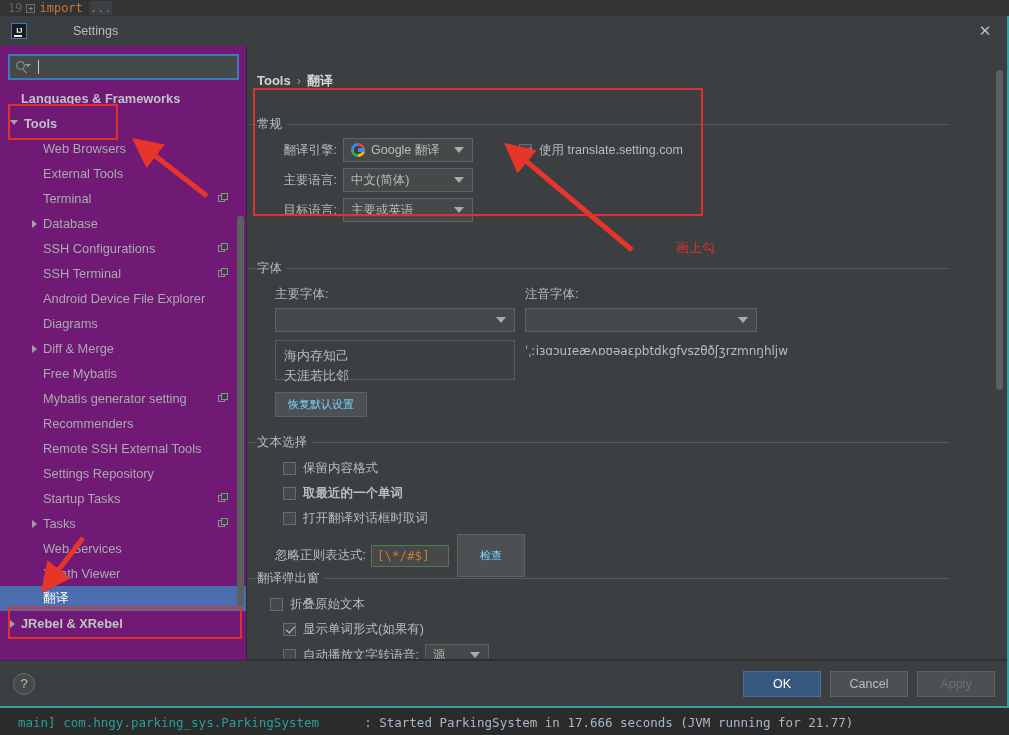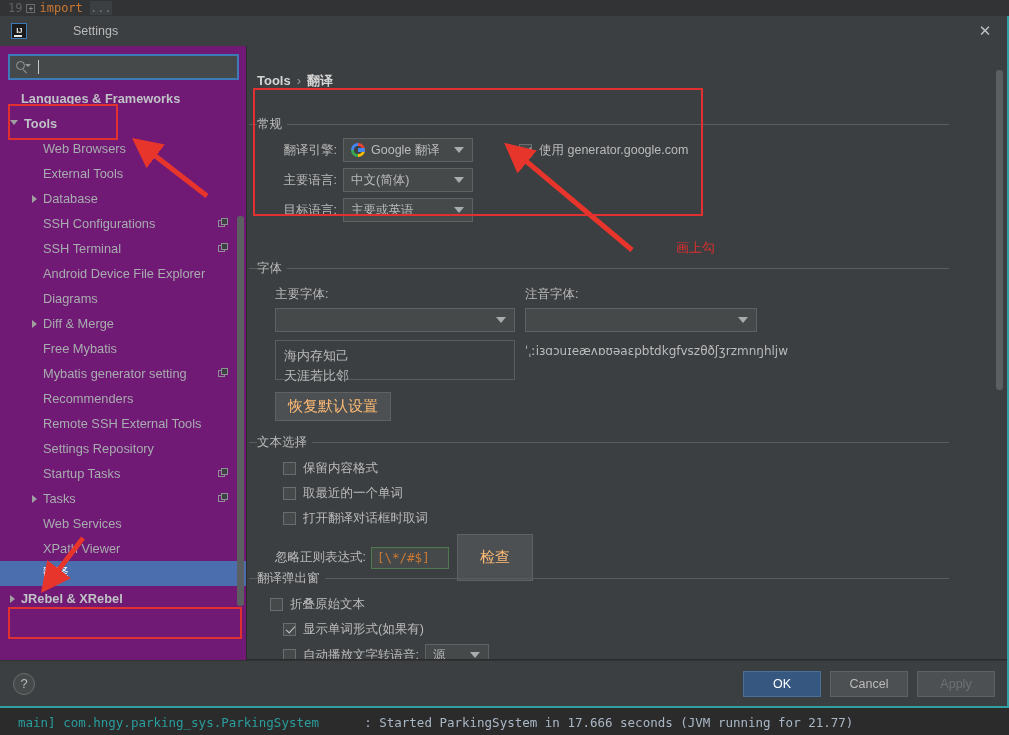--- a/index.html
+++ b/index.html
@@ -196,22 +196,22 @@
     background: #45494a; position: relative; margin-right: 7px;
   }
   .chk.checked .box::after {
     content: ""; position: absolute; left: 4px; top: 0px;
     width: 4px; height: 8px; border: solid #c8cacc;
     border-width: 0 1.6px 1.6px 0; transform: rotate(42deg);
   }
   .chk .txt { color: #bbbbbb; font-size: 12.5px; }
 
   .btn {
-    background: #4c5052; border: 1px solid #5e6264; color: #fdba74;
-    font-size: 15px; padding: 4px 12px; cursor: default;
+    background: #4c5052; border: 1px solid #5e6264; color: #7dd3fc;
+    font-size: 11px; padding: 4px 12px; cursor: default;
     font-family: Liberation Sans, sans-serif;
   }
 
   .preview-box {
     background: #3c3f41; border: 1px solid #5a5d5f;
     color: #bbbbbb; font-size: 13px; line-height: 20px; padding: 5px 8px;
   }
   .phonetic {
     color: #bbbbbb; font-size: 12px;
     font-family: "DejaVu Sans", sans-serif; white-space: nowrap;
@@ -316,20 +316,28 @@
           </div>
           <div class="tree-item" style="padding-left: 32px;">
             <span class="arrow hidden"></span>
             <span class="label">Web Browsers</span>
           </div>
           <div class="tree-item" style="padding-left: 32px;">
             <span class="arrow hidden"></span>
             <span class="label">External Tools</span>
           </div>
           <div class="tree-item" style="padding-left: 32px;">
+            <span class="arrow hidden"></span>
+            <span class="label">Terminal</span>
+            <span class="copy-icon">
+              <i></i>
+              <b></b>
+            </span>
+          </div>
+          <div class="tree-item" style="padding-left: 32px;">
             <span class="arrow"></span>
             <span class="label">Database</span>
           </div>
           <div class="tree-item" style="padding-left: 32px;">
             <span class="arrow hidden"></span>
             <span class="label">SSH Configurations</span>
             <span class="copy-icon">
               <i></i>
               <b></b>
             </span>
@@ -427,21 +435,21 @@
 
         <div class="row" style="position:absolute;left:0;top:14px;">
           <span class="fld-label" style="width:88px;">翻译引擎:</span>
           <div class="combo" style="width:130px;margin-left:6px;">
             <span class="glogo"></span>
             <span class="val">Google 翻译</span>
             <span class="carr"></span>
           </div>
           <div class="chk checked" style="margin-left:46px;">
             <span class="box"></span>
-            <span class="txt">使用 generator.google.com</span>
+            <span class="txt">使用 translate.setting.com</span>
           </div>
         </div>
 
         <div class="row" style="position:absolute;left:0;top:44px;">
           <span class="fld-label" style="width:88px;">主要语言:</span>
           <div class="combo" style="width:130px;margin-left:6px;">
             <span class="val">中文(简体)</span>
             <span class="carr"></span>
           </div>
         </div>
@@ -479,21 +487,21 @@
       </div>
 
       <div class="section" style="top:396px;height:110px;">
         <div class="section-rule"></div>
         <div class="section-title">文本选择</div>
 
         <div class="chk" style="position:absolute;left:34px;top:18px;">
           <span class="box"></span>
           <span class="txt">保留内容格式</span>
         </div>
-        <div class="chk" style="position:absolute;left:34px;top:43px;">
+        <div class="chk" style="position:absolute;left:34px;top:43px;font-weight:bold;">
           <span class="box"></span>
           <span class="txt">取最近的一个单词</span>
         </div>
         <div class="chk" style="position:absolute;left:34px;top:68px;">
           <span class="box"></span>
           <span class="txt">打开翻译对话框时取词</span>
         </div>
 
         <div class="row" style="position:absolute;left:26px;top:92px;align-items:center;">
           <span class="fld-label">忽略正则表达式:</span>

